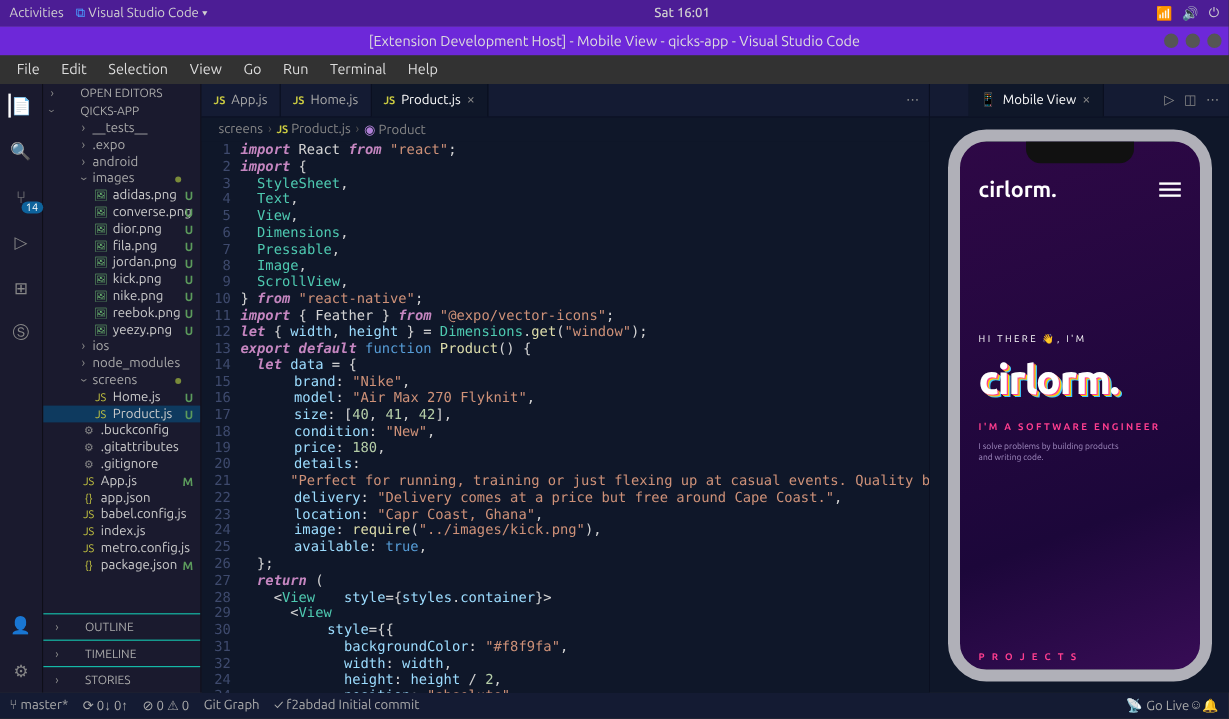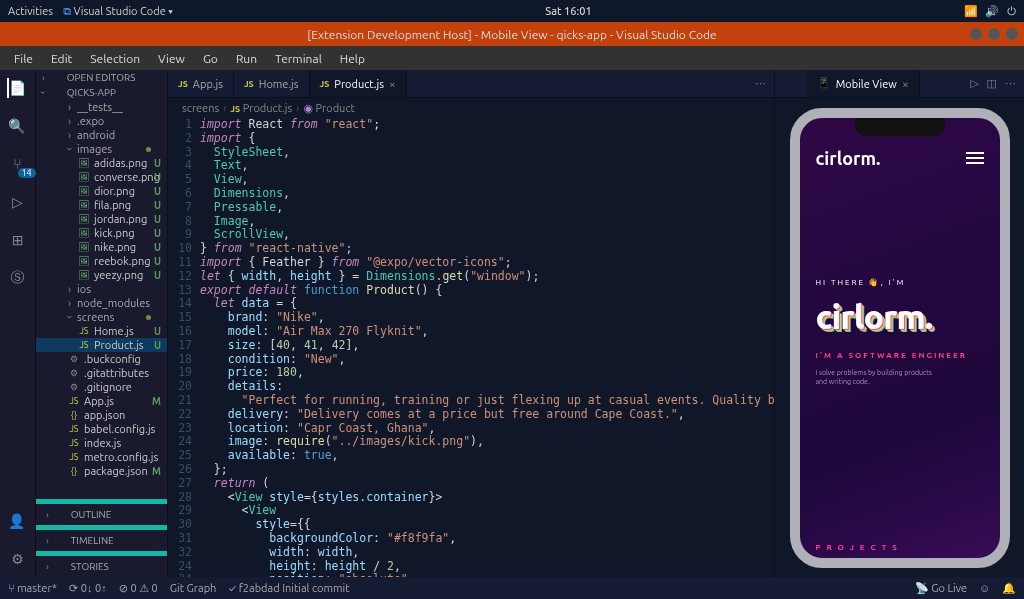--- a/index.html
+++ b/index.html
@@ -7,34 +7,34 @@
     font-family: 'Segoe UI', Ubuntu, sans-serif;
     background: #3c3c3c;
     width: 1024px;
     height: 599px;
     overflow: hidden;
     font-size: 11px;
     color: #ccc;
   }
   .topbar {
     height: 22px;
-    background: #0f172a;
+    background: #4c1d95;
     display: flex;
     align-items: center;
     padding: 0 8px;
     font-size: 11px;
     color: #d0d0d0;
     justify-content: space-between;
   }
   .topbar-left { display: flex; gap: 10px; align-items: center; }
   .topbar-center { font-weight: 500; }
   .topbar-right { display: flex; gap: 8px; }
   .titlebar {
     height: 24px;
-    background: #c2410c;
+    background: #6d28d9;
     display: flex;
     align-items: center;
     justify-content: center;
     font-size: 12px;
     color: #ddd;
     position: relative;
   }
   .titlebar .window-ctrls {
     position: absolute; right: 6px;
     display: flex; gap: 6px;
@@ -122,21 +122,21 @@
   }
   .tree-item.nested { padding-left: 32px; }
   .tree-item.deep   { padding-left: 42px; }
   .tree-item.selected { background: #0e3a5f; }
   .tree-item .fileicon { width:12px;height:12px;display:inline-flex;align-items:center;justify-content:center; font-size:9px;}
   .tree-item .status { position:absolute; right:6px; color:#5c9b5c; font-size:10px;font-weight:600;}
   .tree-item .dot { position:absolute; right:16px; width:5px;height:5px;border-radius:50%; background: #7a8b3a; }
   .tree-item.folder { color: #aaa; }
   .chev::before { content:'›'; display:inline-block; transform: rotate(90deg); margin-right:2px; color:#888;}
   .chev.collapsed::before { transform: none; }
-  .sidebar-bottom .tree-section { border-top:5px solid #14b8a6; padding:5px 10px; }
+  .sidebar-bottom .tree-section { border-top:1px solid #14b8a6; padding:5px 10px; }
   .editor-area {
     flex: 1;
     display: flex;
     background: #0f1729;
     min-width: 0;
   }
   .editor-pane {
     flex: 1;
     display: flex;
     flex-direction: column;
@@ -183,27 +183,27 @@
   }
   .gutter {
     width: 32px;
     text-align: right;
     padding-right: 8px;
     color: #3e4a6d;
     user-select:none;
     flex-shrink: 0;
   }
   .lines { flex:1; white-space: pre; color:#d4d4d4; }
-  .k  { color: #c586c0; font-style: italic;}
+  .k  { color: #c586c0; font-style: italic; font-weight: bold;}
   .s  { color: #ce9178; }
   .n  { color: #b5cea8; }
   .fn { color: #dcdcaa; }
   .id { color: #9cdcfe; }
   .ty { color: #4ec9b0; }
-  .pr { color: #9cdcfe; }
+  .pr { color: #9cdcfe; margin-left: 17px; }
   .op { color: #d4d4d4; }
   .jb { color: #569cd6; }
   .preview-pane {
     width: 250px;
     background: #0f1729;
     border-left:1px solid #0a0f20;
     display:flex;flex-direction:column;
   }
   .preview-tabbar {
     height: 28px;
@@ -265,21 +265,21 @@
   }
   .statusbar {
     height: 22px;
     background: #141b33;
     display:flex;align-items:center;
     font-size:11px;
     color:#aaa;
     padding: 0 8px;
     gap: 12px;
   }
-  .statusbar .sb-right { margin-left:auto; display:flex; gap:12px;}
+  .statusbar .sb-right { margin-left:auto; display:flex; }
 </style>
 </head>
 <body>
 
 <div class="topbar">
   <div class="topbar-left">
     <span>Activities</span>
     <span>
       <span style="color:#4a9eff">⧉</span>
       <span>Visual Studio Code ▾</span>

